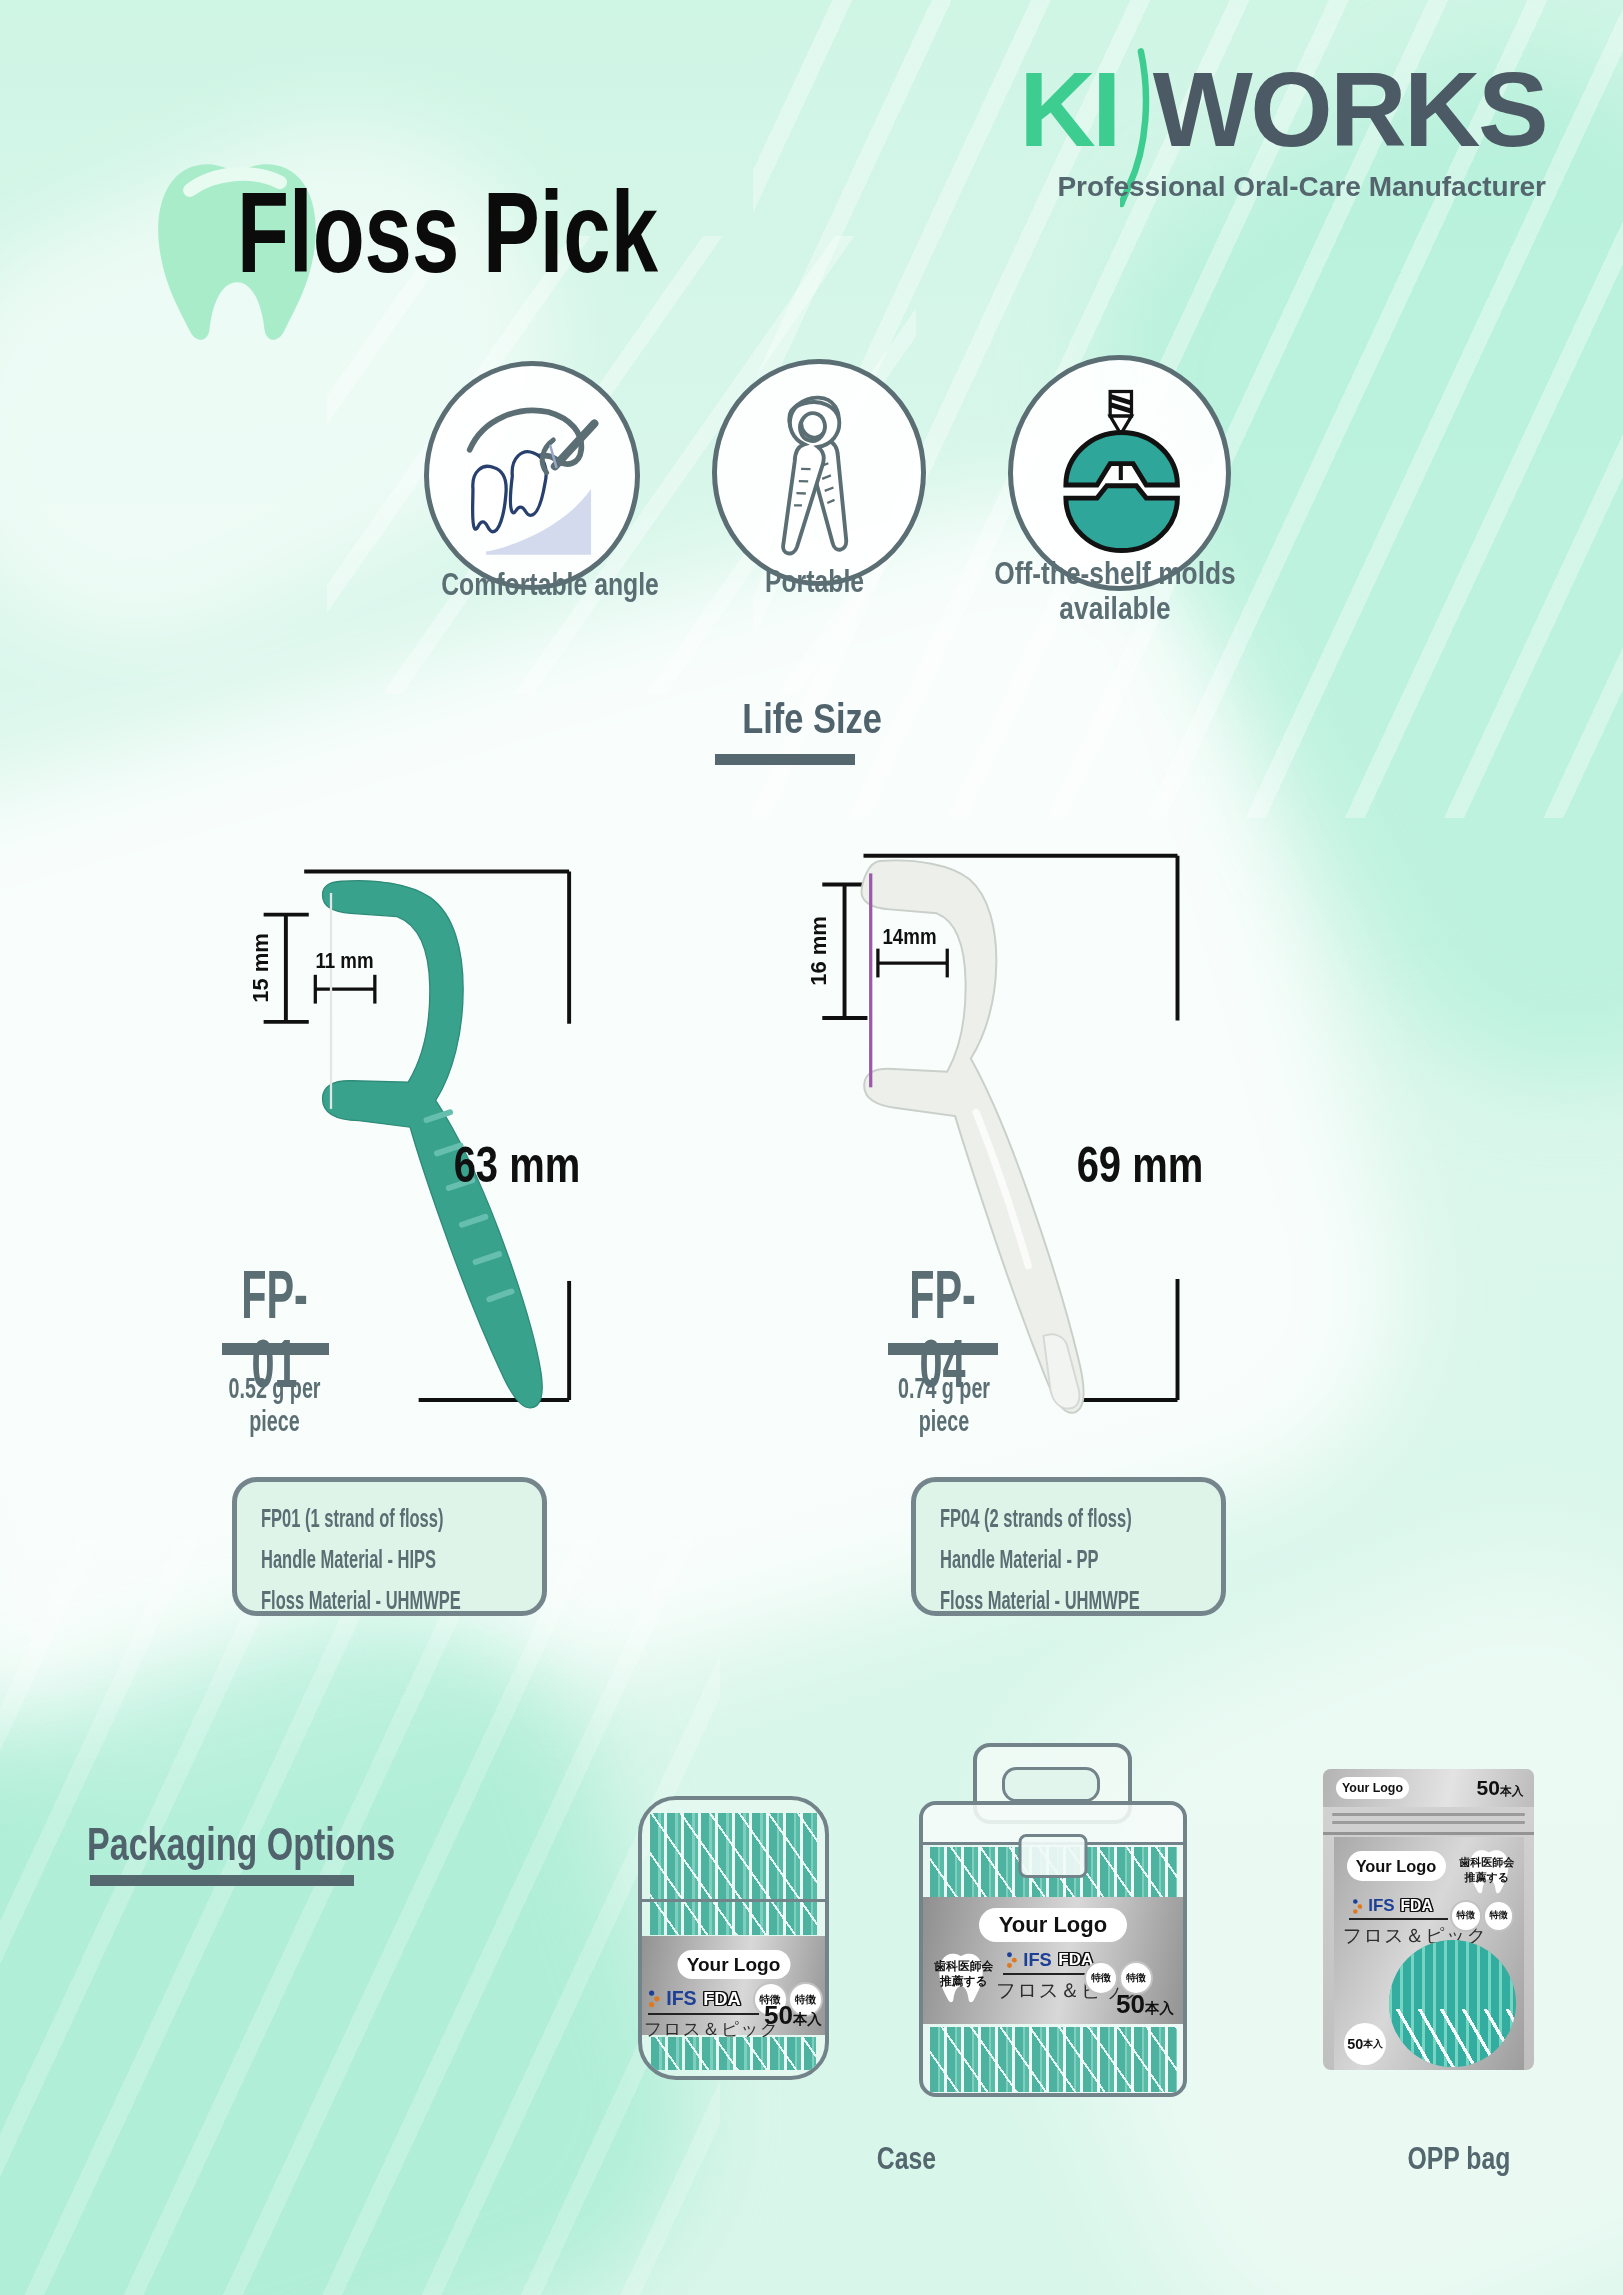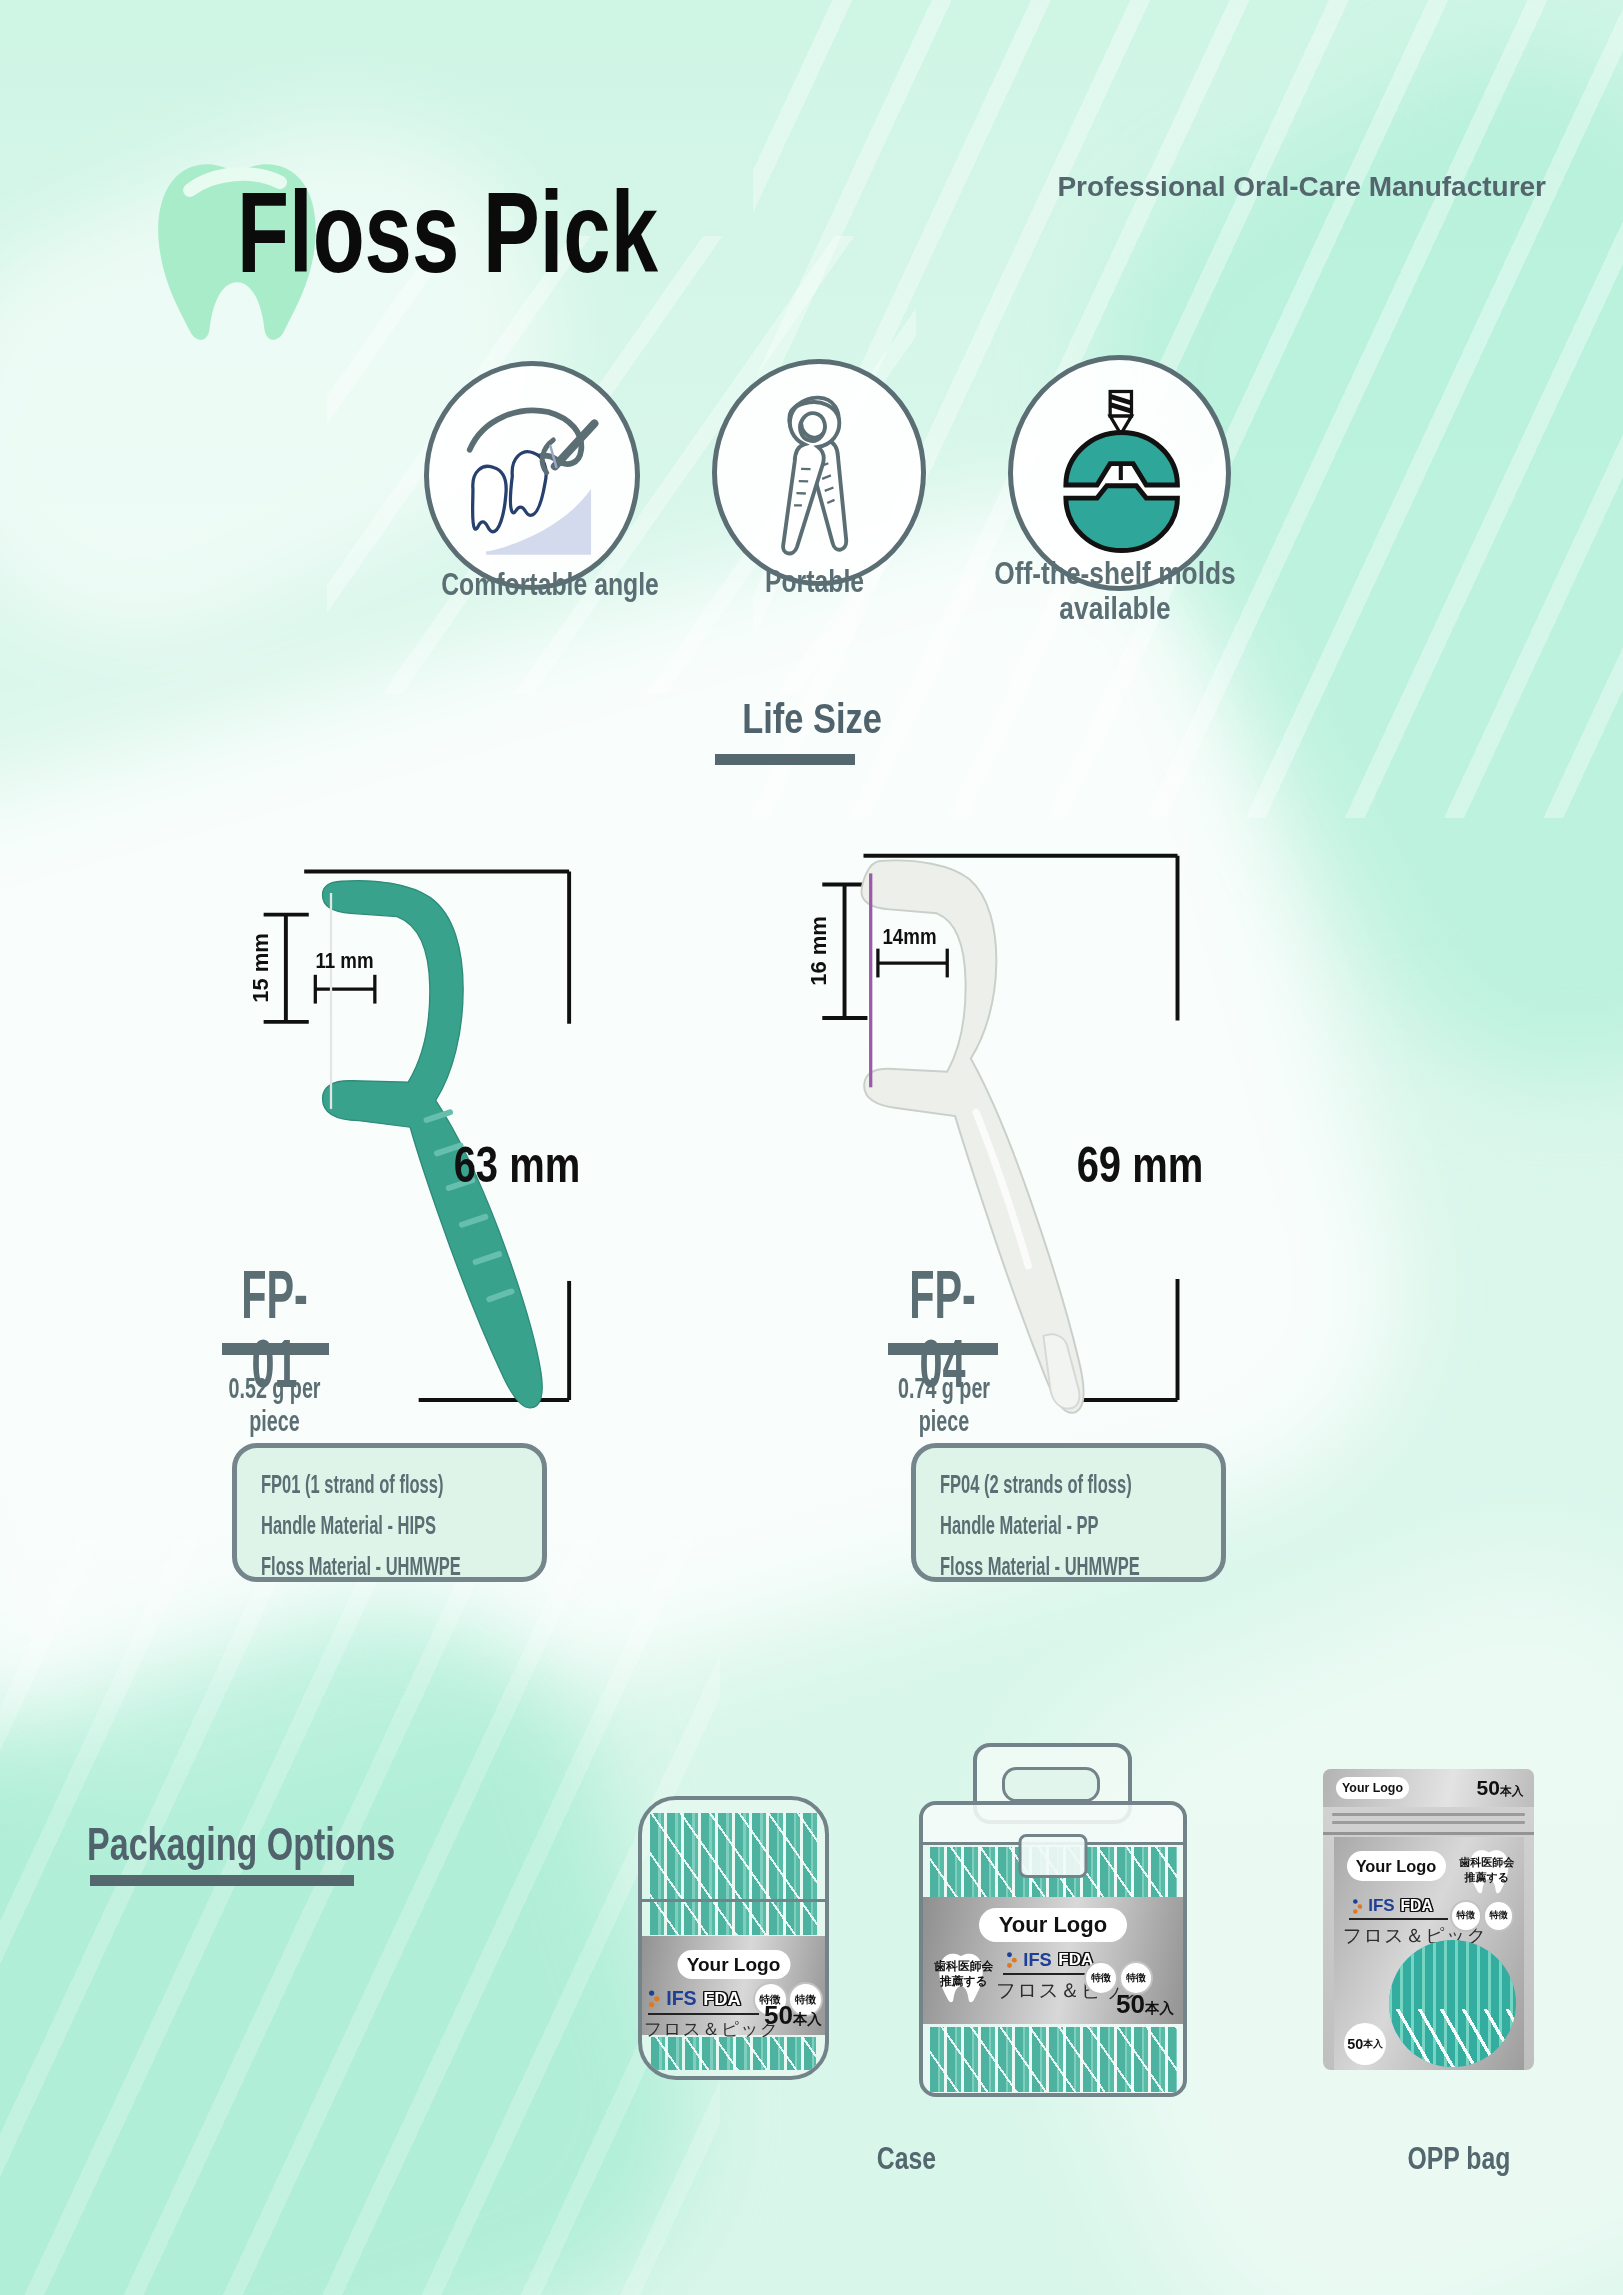--- a/index.html
+++ b/index.html
@@ -42,21 +42,21 @@
   .lifesize{left:681px;width:262px;top:694px;font-size:43px;font-weight:bold;color:#50626b;}
   .bar{background:#55676f;}
   
   .dim{position:absolute;font-weight:bold;color:#101010;line-height:1;}
   .dim-big{font-size:50px;}
   .dim-sm{font-size:22px;}
   .rot{transform:rotate(-90deg);}
   
   .model{font-size:69px;font-weight:bold;color:#5a6e74;line-height:1;transform:scaleX(.6);transform-origin:center top;}
   .weight{font-size:29px;font-weight:bold;color:#5a6e74;transform:scaleX(.68);transform-origin:center top;}
-  .specbox{border:5.9px solid #74858c;border-radius:25px;background:#def4e8;}
+  .specbox{border:5.9px solid #74858c;border-radius:25px;background:#def4e8;margin-top:34px;}
   .specbox .ln{font-size:25px;font-weight:bold;color:#5a6e74;line-height:41px;transform:scaleX(.66);transform-origin:left top;white-space:nowrap;}
   
   .pkg-head{left:87px;top:1817px;font-size:46px;font-weight:bold;color:#50626b;}
   .notebox{left:62px;top:1921px;width:505px;height:162px;border:5.9px solid #74858c;border-radius:27.5px;background:#def4e8;padding:17px 0 0 23.6px;box-sizing:border-box;}
   .notebox p{margin:0 0 13px 0;width:487px;font-size:24px;font-weight:bold;color:#5a6e74;line-height:30px;
              transform:scaleX(.82);transform-origin:left top;padding-left:13px;text-indent:-13px;}
   .caption{font-size:31px;font-weight:bold;color:#54666e;}
   
   .case-sm{left:638px;top:1796px;width:183px;height:276px;border:4.6px solid #72838a;border-radius:38px;
            background:rgba(236,249,244,.55);overflow:hidden;}
@@ -112,20 +112,29 @@
   </svg>
 
   <div class="abs" style="left:139px;top:116px;width:196px;height:258px;color:#a9ecca">
     <svg width="196" height="258" viewBox="0 0 100 104">
       <use href="#molar"></use>
       <path d="M26,24 C38,15 58,13 72,20" stroke="#e7fbf1" stroke-width="7" fill="none" stroke-linecap="round"></path>
     </svg>
   </div>
   <div class="abs title condL">Floss Pick</div>
 
+  <div class="abs logo">
+    <span class="ki">KI</span>
+    <span class="abs" style="position:relative;top:-9.2px;margin:0 2.6px;">
+      <svg width="30" height="164" viewBox="0 0 46 250">
+        <path d="M32,6 C46,72 42,152 14,212 C9,223 5,232 2,240" stroke="#3ecd90" stroke-width="10" fill="none" stroke-linecap="round"></path>
+      </svg>
+    </span>
+    <span class="works">WORKS</span>
+  </div>
   <div class="abs tagline">Professional Oral-Care Manufacturer</div>
 
   <div class="abs fcirc" style="left:424px;top:361px;width:206px;height:219px;">
     <span>
       <svg width="164" height="170" viewBox="0 0 100 100">
         <path d="M12,34 C20,15 42,7 60,11 C74,15 81,24 80,34 C79,43 71,45 65,40 C59,36 52,37 48,43" stroke="#5a6e74" stroke-width="3.5" fill="none" stroke-linecap="round"></path>
         <path d="M22,96 C44,92 72,78 86,58 L86,98 L22,98 Z" fill="#ccd3ea" opacity=".85"></path>
         <path d="M14,58 C13,47 20,42 27,45 C33,47 35,53 34,62 C33,74 30,84 26,84 C23,84 23,78 20,78 C17,78 17,84 15,82 C13,79 14,66 14,58 Z" fill="#ffffff" stroke="#27406e" stroke-width="2"></path>
         <path d="M38,50 C37,39 44,33 51,36 C57,38 60,45 58,54 C56,66 53,74 49,74 C46,74 46,69 43,69 C40,69 40,74 38,72 C36,69 37,58 38,50 Z" fill="#ffffff" stroke="#27406e" stroke-width="2"></path>
         <path d="M88,18 L64,44" stroke="#5a6e74" stroke-width="5" stroke-linecap="round"></path>

